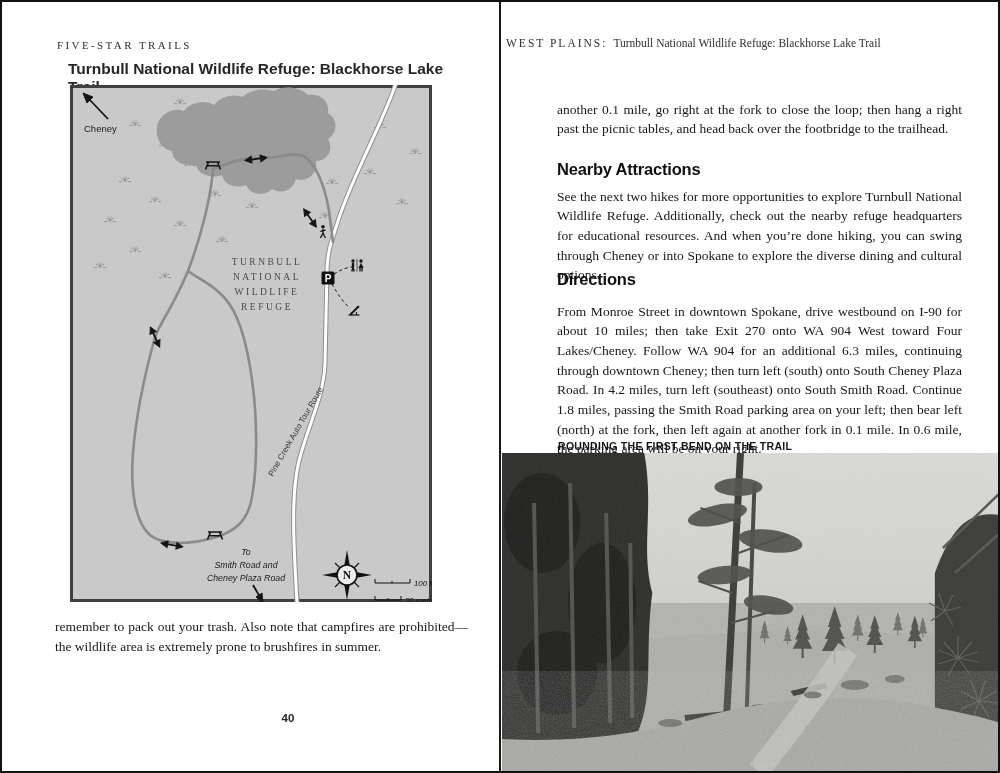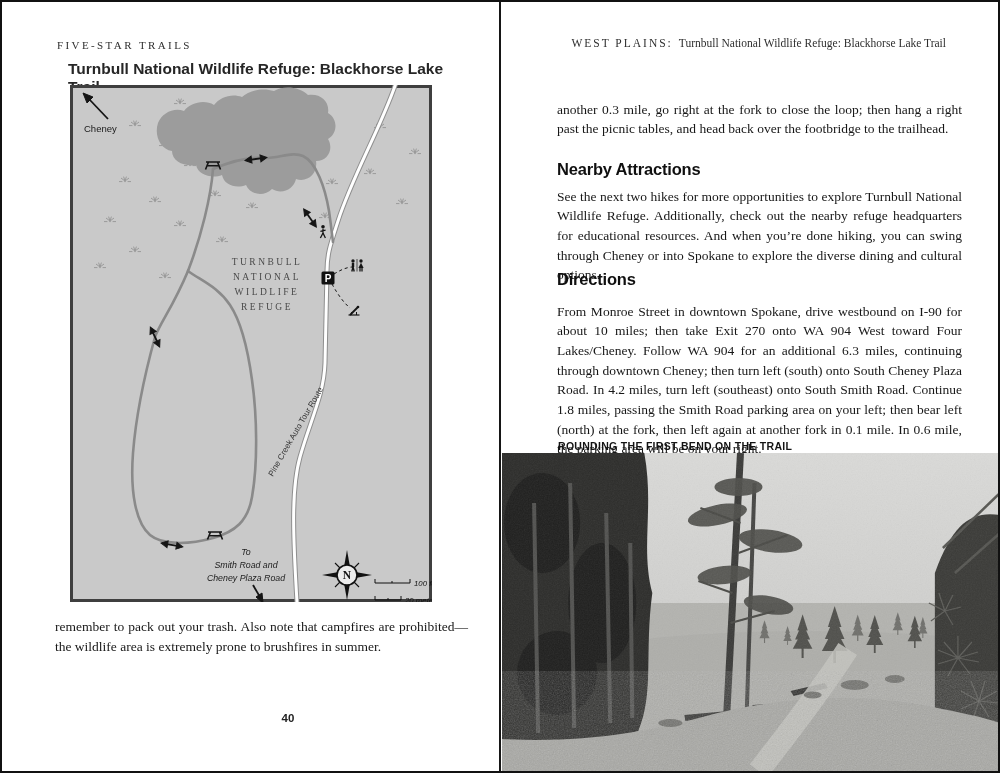--- a/index.html
+++ b/index.html
@@ -9,21 +9,21 @@
   }
   .frame{position:absolute;inset:0;border:2px solid #111;pointer-events:none;z-index:50;}
   .gutter{position:absolute;left:499px;top:0;width:2px;height:773px;background:#161616;z-index:40;}
 
   
   .runhead-left{
     position:absolute;left:57px;top:39px;
     font-size:11px;letter-spacing:2.4px;color:#2e2e2e;
   }
   .runhead-right{
-    position:absolute;left:486px;top:37px;width:460px;text-align:right;
+    position:absolute;left:506px;top:37px;width:460px;text-align:left;
     font-size:11.5px;color:#2e2e2e;
   }
   .runhead-right .prefix{letter-spacing:2px;margin-right:6px;}
 
   
   .map-title{
     position:absolute;left:68px;top:60px;width:380px;
     font-family:"Liberation Sans", sans-serif;font-weight:bold;
     font-size:15.5px;color:#262626;
   }
@@ -236,21 +236,21 @@
 
 <div class="left-body">
   <p>remember to pack out your trash. Also note that campfires are prohibited—the wildlife area is extremely prone to brushfires in summer.</p>
 </div>
 <div class="pagenum">40</div>
 
 <div class="runhead-right">
   <span class="prefix">WEST PLAINS:</span><span>Turnbull National Wildlife Refuge: Blackhorse Lake Trail</span>
 </div>
 
-<p class="rp-text rp-intro">another 0.3 mile, go right at the fork to close the loop; then hang a right past the picnic tables, and head back over the footbridge to the trailhead.</p>
+<p class="rp-text rp-intro">another 0.1 mile, go right at the fork to close the loop; then hang a right past the picnic tables, and head back over the footbridge to the trailhead.</p>
 
 <h2 class="rp-h rp-h1">Nearby Attractions</h2>
 <p class="rp-text rp-b1">See the next two hikes for more opportunities to explore Turnbull National Wildlife Refuge. Additionally, check out the nearby refuge headquarters for educational resources. And when you’re done hiking, you can swing through Cheney or into Spokane to explore the diverse dining and cultural options.</p>
 
 <h2 class="rp-h rp-h2">Directions</h2>
 <p class="rp-text rp-b2">From Monroe Street in downtown Spokane, drive westbound on I-90 for about 10 miles; then take Exit 270 onto WA 904 West toward Four Lakes/Cheney. Follow WA 904 for an additional 6.3 miles, continuing through downtown Cheney; then turn left (south) onto South Cheney Plaza Road. In 4.2 miles, turn left (southeast) onto South Smith Road. Continue 1.8 miles, passing the Smith Road parking area on your left; then bear left (north) at the fork, then left again at another fork in 0.1 mile. In 0.6 mile, the parking area will be on your right.</p>
 
 <div class="photo-caption">ROUNDING THE FIRST BEND ON THE TRAIL</div>
 
 <div class="photo">

